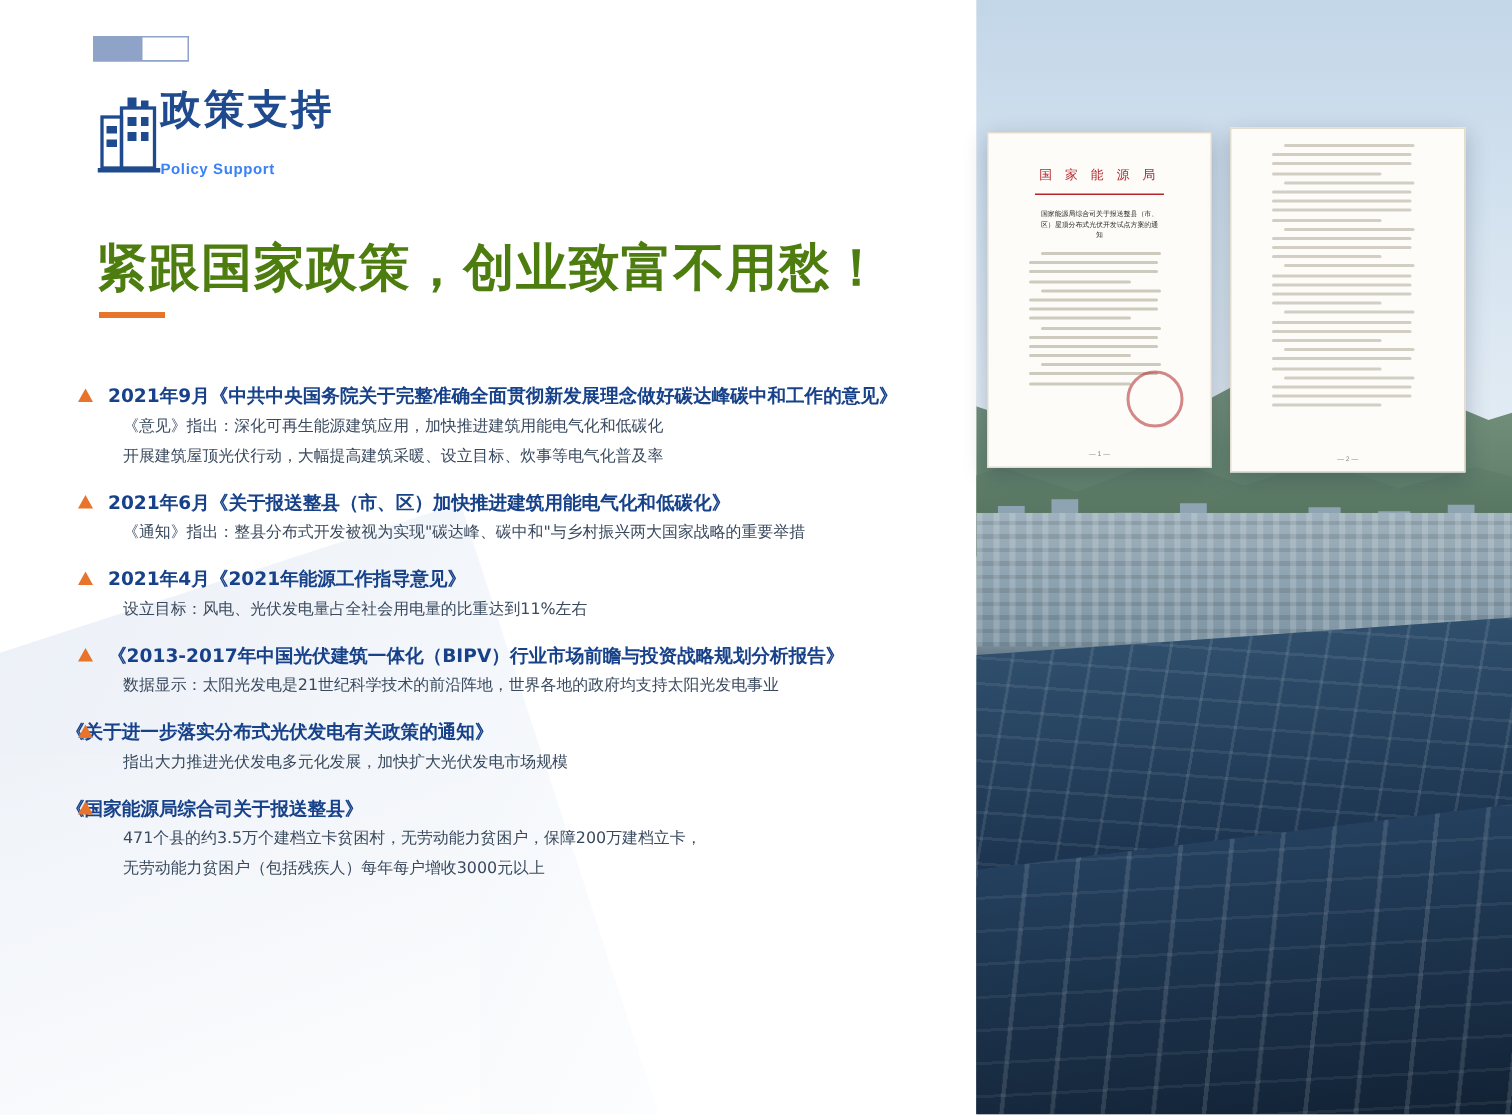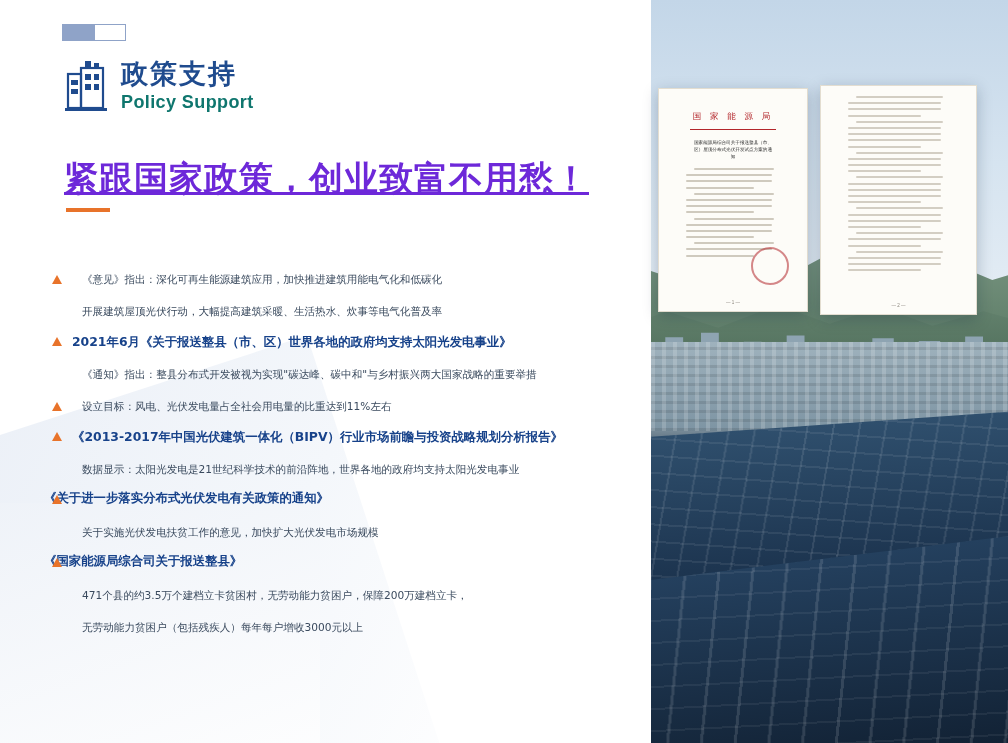--- a/index.html
+++ b/index.html
@@ -114,52 +114,52 @@
     border:2px solid rgba(179,38,43,.55);
   }
   .doc-foot{position:absolute;bottom:6px;left:0;width:100%;text-align:center;font-size:4.5px;color:#8a8madd;color:#8a857c;}
   
   .content{position:relative;z-index:4;padding:0;}
   .tag{
     position:absolute;left:62px;top:24px;width:62px;height:15px;
     background:#8fa3c8;border:1px solid #8fa3c8;
   }
   .tag .tag-right{position:absolute;right:0;top:0;width:30px;height:100%;background:#ffffff;}
-  .brand{position:absolute;left:65px;top:60px;display:flex;gap:14px;}
+  .brand{position:absolute;left:65px;top:60px;display:flex;align-items:center;}
   .brand-icon{width:42px;height:52px;position:relative;}
   .title-cn{
     font-size:27px;font-weight:bold;color:#1f4b8e;letter-spacing:2px;line-height:1;
     font-family:"DejaVu Sans",sans-serif;
   }
   .title-en{
-    font-size:18px;font-weight:bold;color:#0f766e;letter-spacing:.4px;margin-top:5px;
+    font-size:10px;font-weight:bold;color:#3b82f6;letter-spacing:.4px;margin-top:21px;
     font-family:"Liberation Sans",sans-serif;
   }
   .headline{
-    position:absolute;left:64px;top:156px;font-size:34px;font-weight:bold;color:#6d28d9;
-    letter-spacing:1px;font-family:"DejaVu Sans",sans-serif;white-space:nowrap;text-decoration:underline;
+    position:absolute;left:64px;top:156px;font-size:34px;font-weight:bold;color:#4d7c0f;
+    letter-spacing:1px;font-family:"DejaVu Sans",sans-serif;white-space:nowrap;
   }
   .underline{position:absolute;left:66px;top:208px;width:44px;height:4px;background:#e8732a;}
   .list{position:absolute;left:52px;top:255px;width:600px;}
   .item{position:relative;margin-bottom:14px;}
   .bullet{
     position:absolute;left:0;top:4px;width:0;height:0;
     border-left:5px solid transparent;border-right:5px solid transparent;
     border-bottom:9px solid #e8732a;
   }
   .item-title{
     margin:0 0 3px 20px;font-size:12.4px;font-weight:bold;color:#17428a;line-height:17px;
     font-family:"DejaVu Sans",sans-serif;
   }
   .item-body{margin:0 0 0 30px;}
   .item-body p{
-    margin:16px 0 2px 0;font-size:10.6px;color:#3a4a5e;line-height:16px;
+    margin:4px 0 2px 0;font-size:10.6px;color:#3a4a5e;line-height:16px;
     font-family:"DejaVu Sans",sans-serif;
   }
-  .sub-indent{margin-left:-8px;font-family:Liberation Mono, monospace;}
+  .sub-indent{margin-left:-8px;}
 </style>
 </head>
 <body>
 
 <div class="page">
 
   <div class="bg-wash"></div>
   <div class="bg-wash2"></div>
 
   <div class="photo">
@@ -264,54 +264,56 @@
       </div>
     </div>
 
     <div class="headline">紧跟国家政策，创业致富不用愁！</div>
     <div class="underline"></div>
 
     <div class="list">
 
       <div class="item">
         <div class="bullet"></div>
+        <div class="item-title">2021年9月《中共中央国务院关于完整准确全面贯彻新发展理念做好碳达峰碳中和工作的意见》</div>
         <div class="item-body">
           <p>《意见》指出：深化可再生能源建筑应用，加快推进建筑用能电气化和低碳化</p>
-          <p>开展建筑屋顶光伏行动，大幅提高建筑采暖、生活热水、炊事等电气化普及率</p>
-        </div>
-      </div>
-
-      <div class="item">
-        <div class="bullet"></div>
-        <div class="item-title">2021年6月《关于报送整县（市、区）世界各地的政府均支持太阳光发电事业》</div>
+          <p>开展建筑屋顶光伏行动，大幅提高建筑采暖、设立目标、炊事等电气化普及率</p>
+        </div>
+      </div>
+
+      <div class="item">
+        <div class="bullet"></div>
+        <div class="item-title">2021年6月《关于报送整县（市、区）加快推进建筑用能电气化和低碳化》</div>
         <div class="item-body">
           <p>《通知》指出：整县分布式开发被视为实现"碳达峰、碳中和"与乡村振兴两大国家战略的重要举措</p>
         </div>
       </div>
 
       <div class="item">
         <div class="bullet"></div>
+        <div class="item-title">2021年4月《2021年能源工作指导意见》</div>
         <div class="item-body">
           <p>设立目标：风电、光伏发电量占全社会用电量的比重达到11%左右</p>
         </div>
       </div>
 
       <div class="item">
         <div class="bullet"></div>
         <div class="item-title">《2013-2017年中国光伏建筑一体化（BIPV）行业市场前瞻与投资战略规划分析报告》</div>
         <div class="item-body">
           <p>数据显示：太阳光发电是21世纪科学技术的前沿阵地，世界各地的政府均支持太阳光发电事业</p>
         </div>
       </div>
 
       <div class="item">
         <div class="bullet"></div>
         <div class="item-title sub-indent">《关于进一步落实分布式光伏发电有关政策的通知》</div>
         <div class="item-body">
-          <p>关于实施光伏发电扶贫工作的意见，加快扩大光伏发电市场规模</p>
+          <p>指出大力推进光伏发电多元化发展，加快扩大光伏发电市场规模</p>
         </div>
       </div>
 
       <div class="item">
         <div class="bullet"></div>
         <div class="item-title sub-indent">《国家能源局综合司关于报送整县》</div>
         <div class="item-body">
           <p>471个县的约3.5万个建档立卡贫困村，无劳动能力贫困户，保障200万建档立卡，</p>
           <p>无劳动能力贫困户（包括残疾人）每年每户增收3000元以上</p>
         </div>

